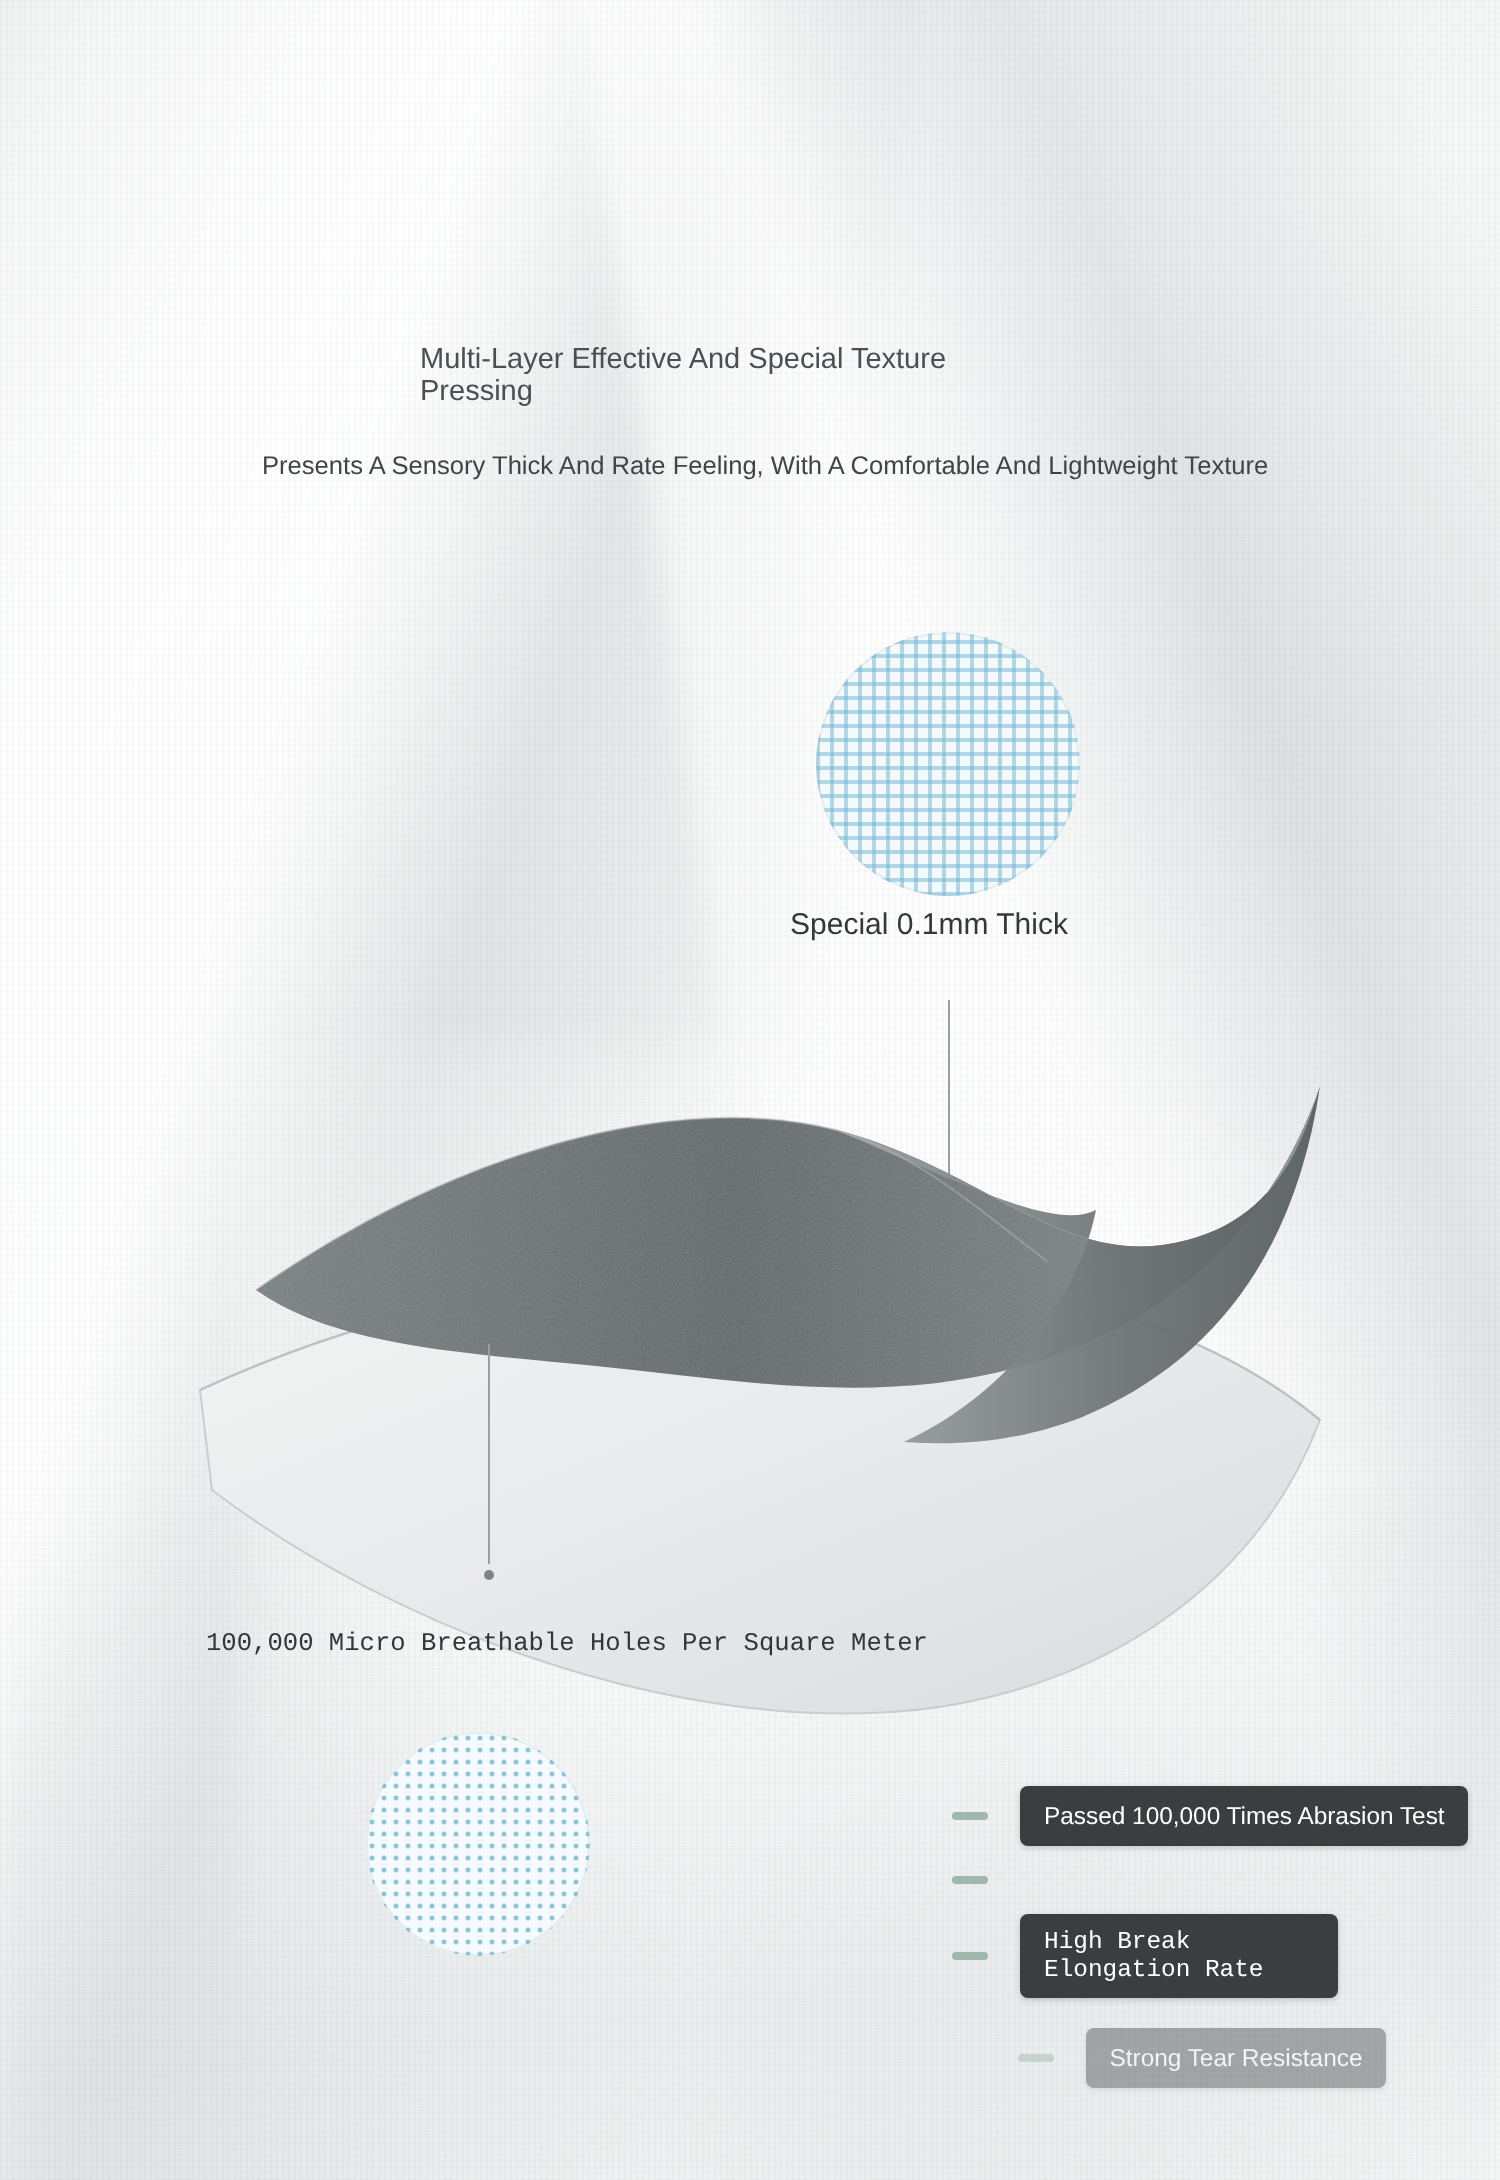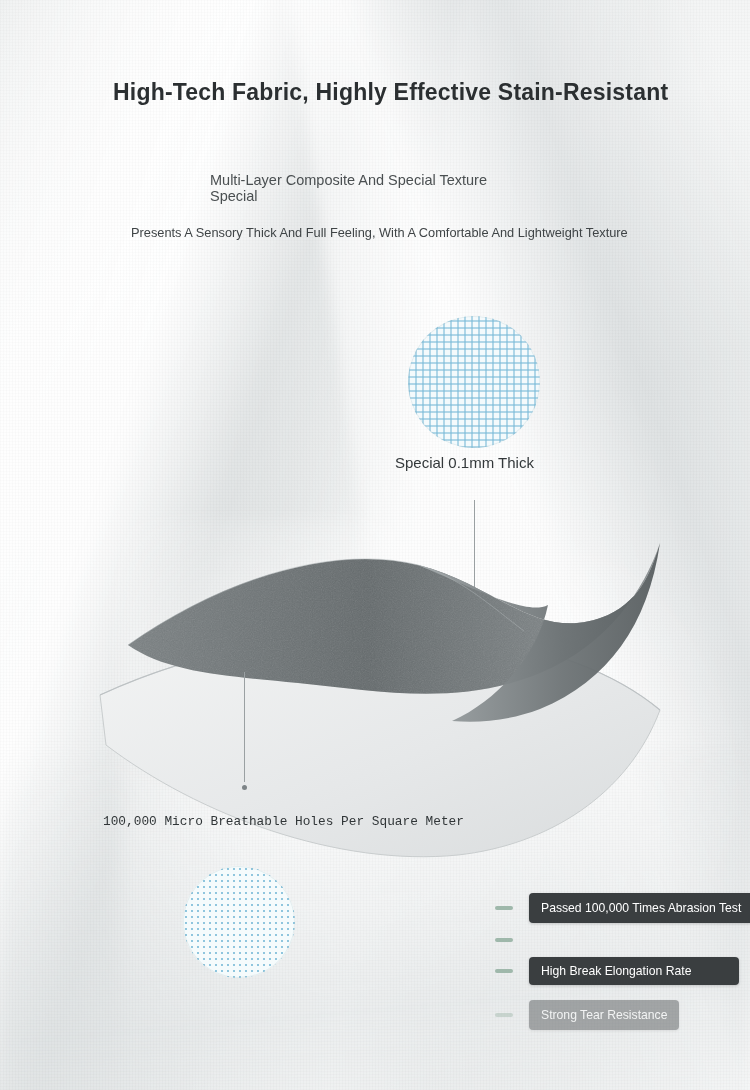--- a/index.html
+++ b/index.html
@@ -136,21 +136,21 @@
   
   .fabric-art {
     position: absolute;
     left: 88px; top: 495px;
     width: 580px; height: 370px;
   }
 
   
   .features {
     position: absolute;
-    left: 495px; top: 893px;
+    left: 476px; top: 893px;
     width: 250px;
   }
   .feature-row {
     display: flex;
     align-items: center;
     margin-bottom: 15px;
   }
   .dash {
     width: 18px; height: 4px; border-radius: 2px;
     background: #9fb8ab;
@@ -160,39 +160,38 @@
   .pill {
     background: #3a3e40;
     color: #ffffff;
     font-size: 12.2px;
     line-height: 14px;
     padding: 8px 12px;
     border-radius: 4px;
     white-space: nowrap;
     box-shadow: 0 1px 3px rgba(0,0,0,0.18);
   }
-  .pill.wrap { white-space: normal; width: 210px; }
+  .pill.wrap { white-space: normal; width: 159px; font-family: Liberation Mono, monospace; }
   .feature-row.r3 .pill { padding: 7px 12px; }
-  .feature-row.r4 { opacity: .45; }
+  .feature-row.r4 { opacity: .45; justify-content: center; }
   .feature-row.r4 .pill { background: #4a4e50; }
 </style>
 </head>
 <body>
 
 <div class="page">
 
   <div class="fold f1"></div>
   <div class="fold f2"></div>
   <div class="fold f3"></div>
   <div class="fold f4"></div>
   <div class="weave"></div>
 
-  <div class="headline">High-Tech Fabric, Highly Effective Stain-Resistant</div>
-  <div class="sub1">Multi-Layer Composite And Special Texture Special</div>
-  <div class="sub2">Presents A Sensory Thick And Full Feeling, With A Comfortable And Lightweight Texture</div>
+  <div class="sub1">Multi-Layer Effective And Special Texture Pressing</div>
+  <div class="sub2">Presents A Sensory Thick And Rate Feeling, With A Comfortable And Lightweight Texture</div>
 
   <div class="swatch mesh"></div>
   <div class="label-yarn">Special 0.1mm Thick</div>
   <div class="leader v-yarn"></div>
 
   <svg class="fabric-art" viewBox="0 0 580 370">
     <defs>
       <linearGradient id="gBase" x1="0" y1="0" x2="1" y2="1">
         <stop offset="0%" stop-color="#f3f4f4"></stop>
         <stop offset="55%" stop-color="#e6e8e9"></stop>

